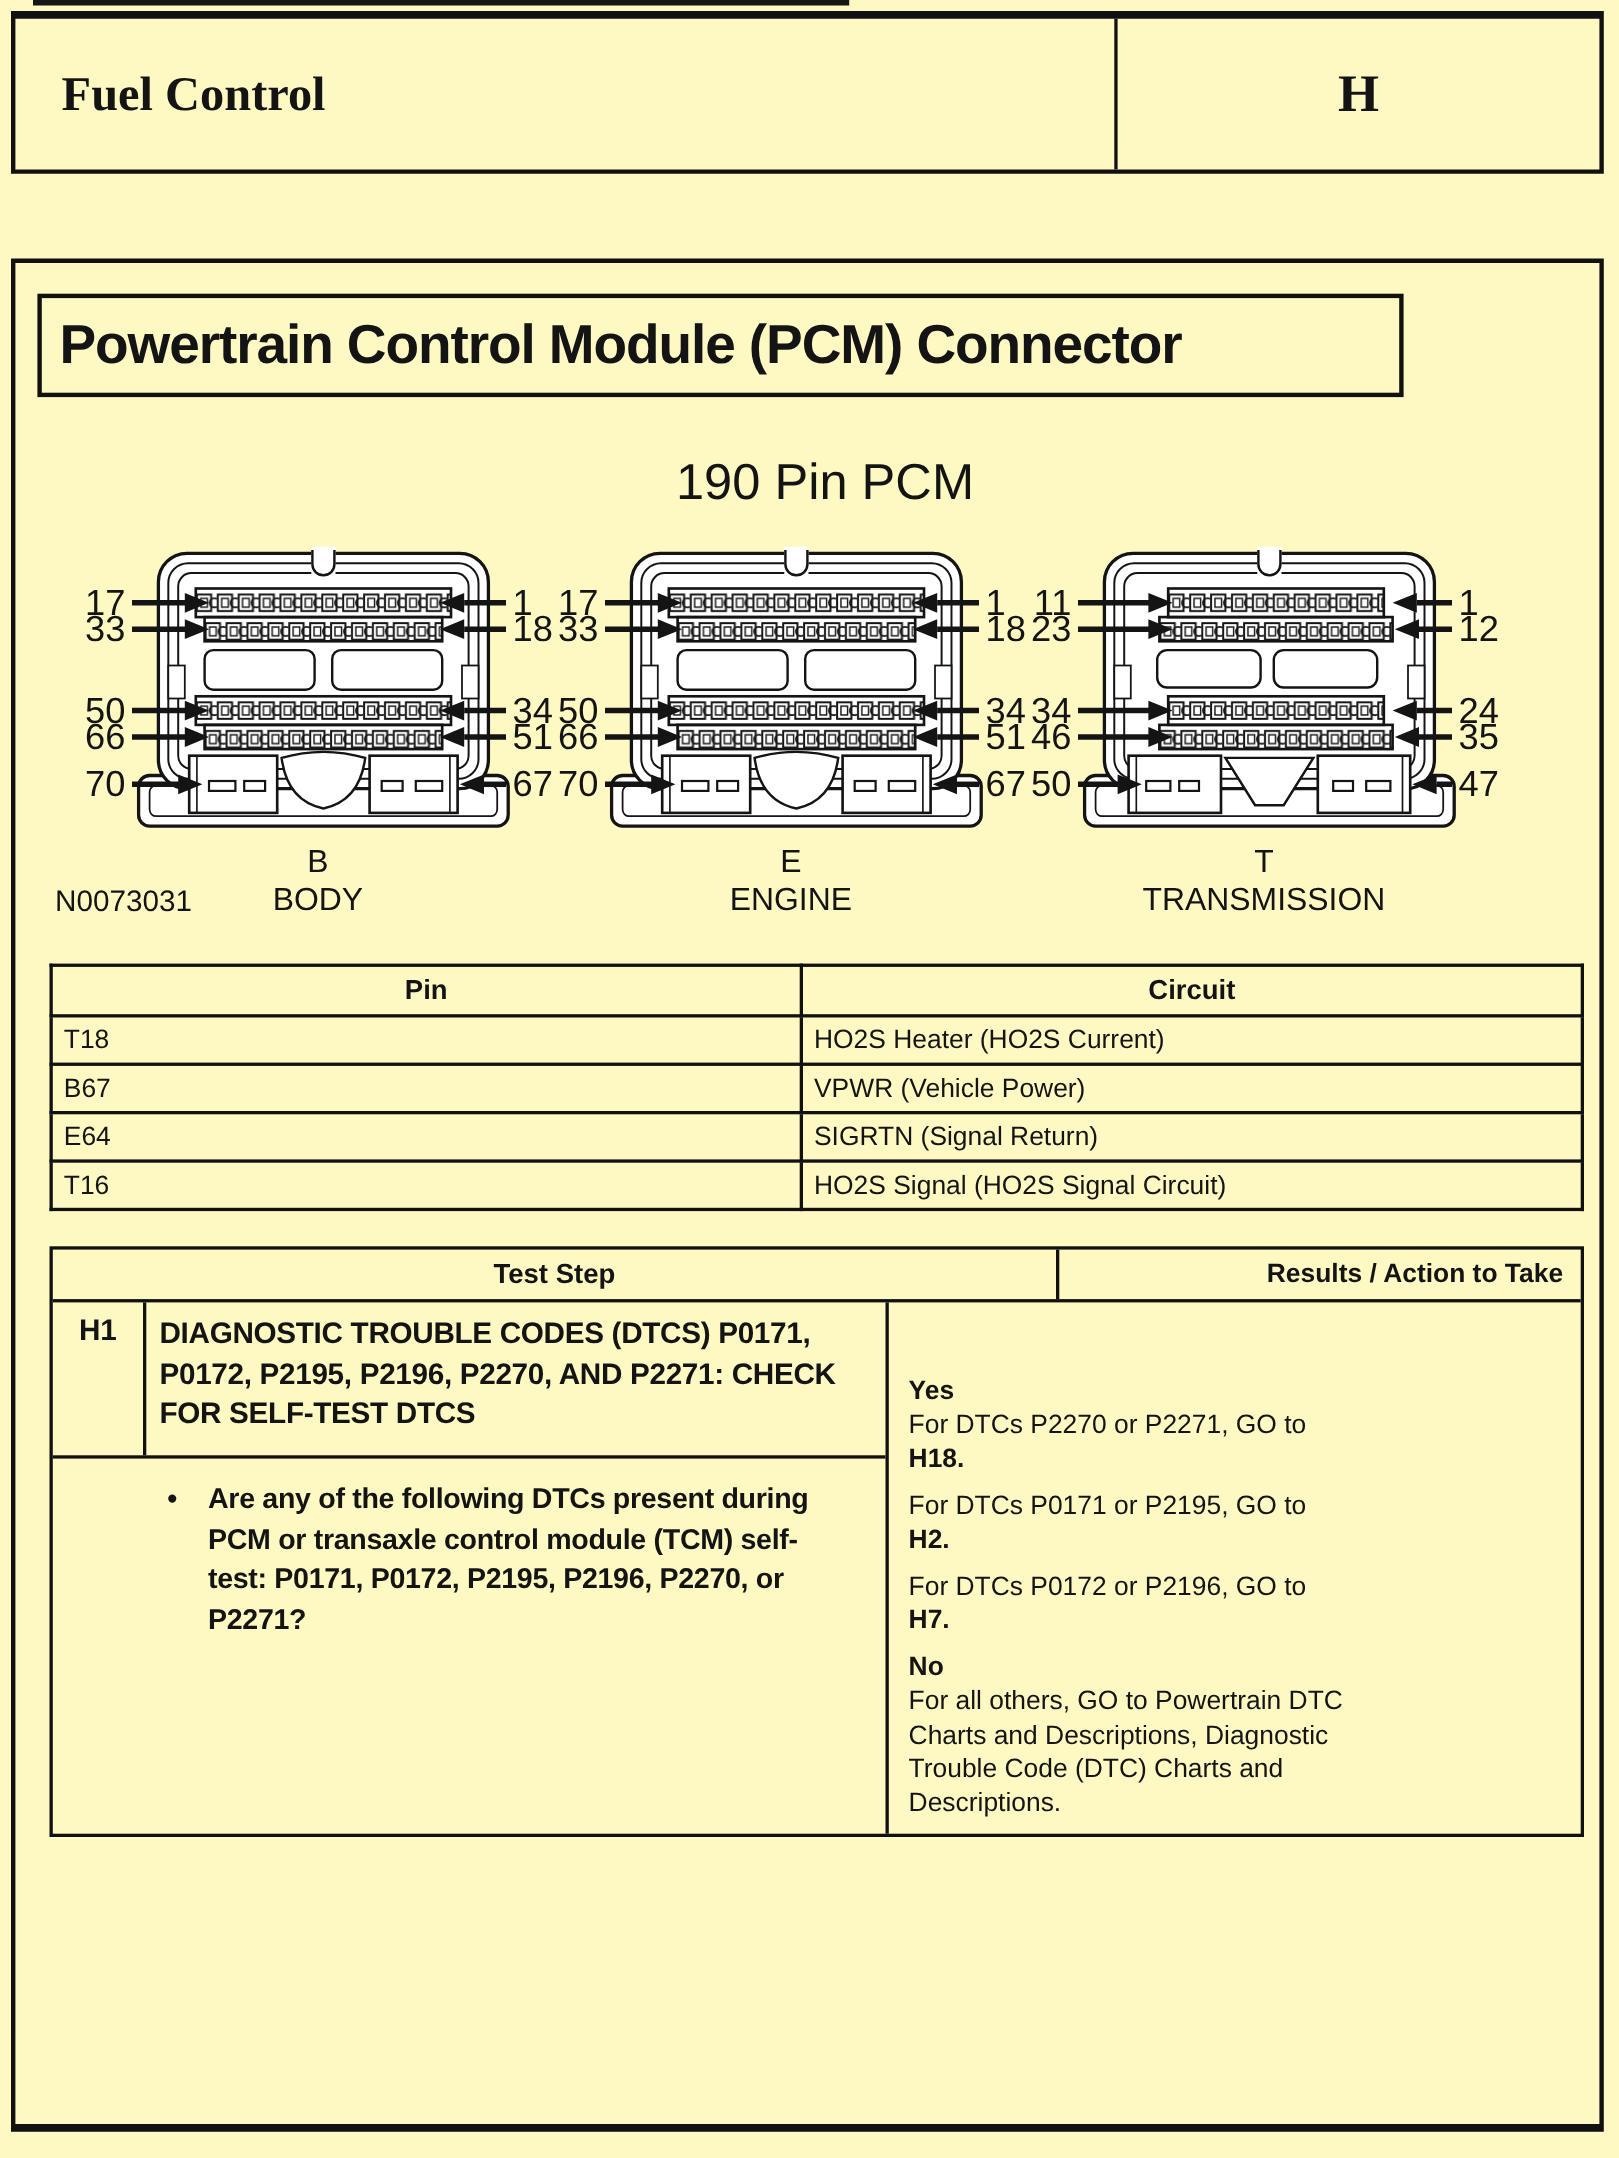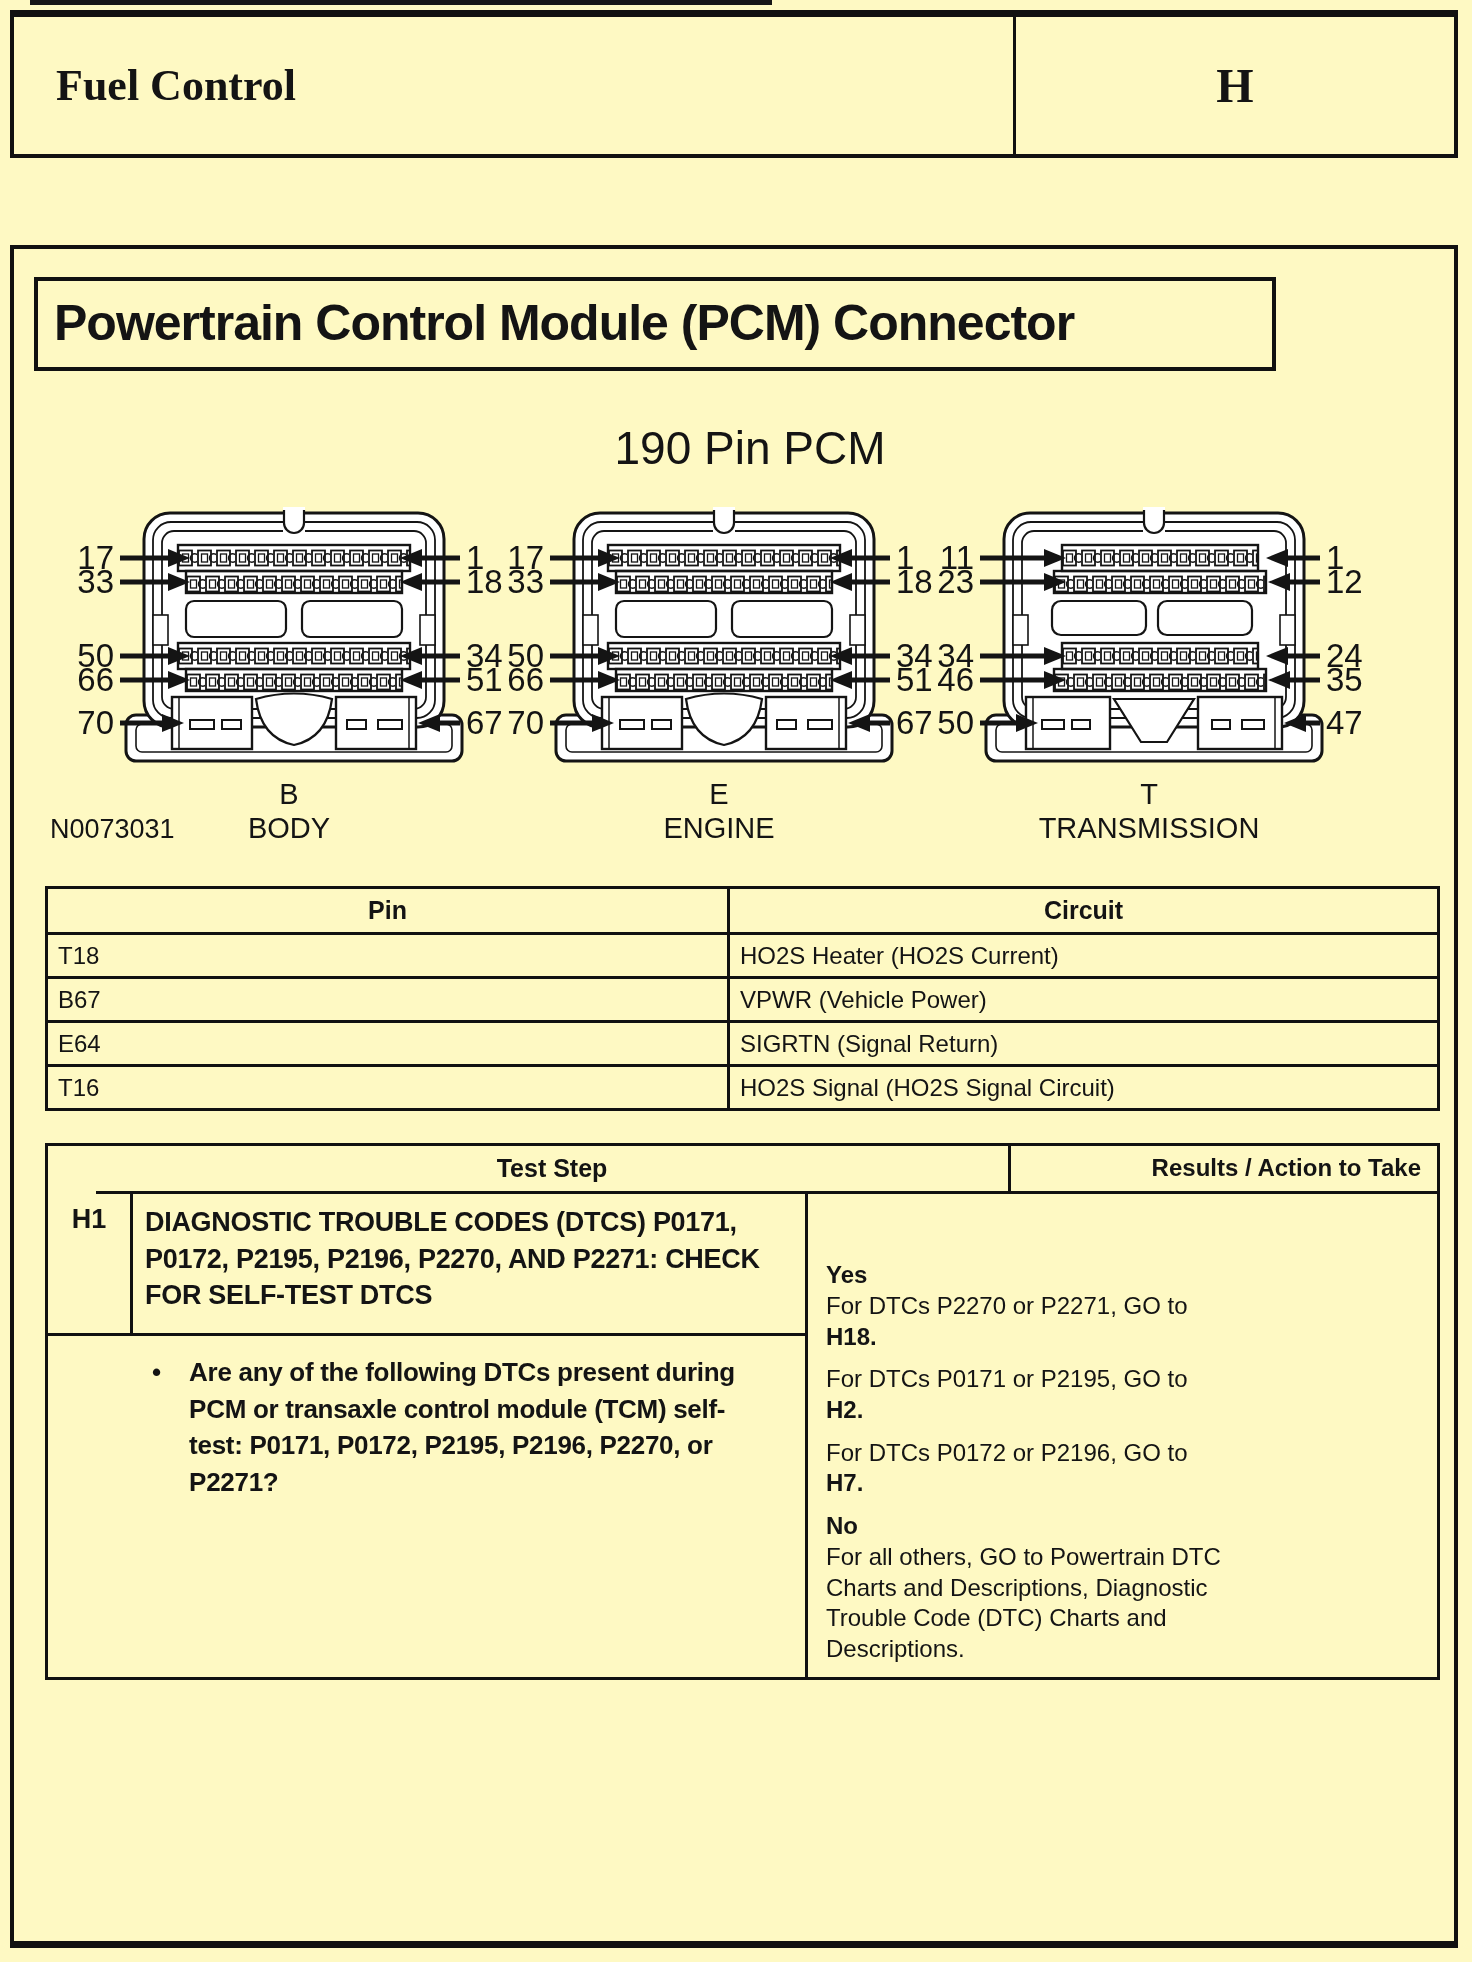--- a/index.html
+++ b/index.html
@@ -9,21 +9,21 @@
 
   
   .header-box{position:absolute;left:10px;top:10px;width:1448px;height:148px;
               border:4px solid #111;border-top-width:7px;box-sizing:border-box;display:flex;}
   .header-left{flex:1;border-right:3px solid #111;display:flex;align-items:center;
                padding-left:42px;font-family:"Liberation Serif",serif;font-weight:bold;font-size:44px;}
   .header-right{width:438px;display:flex;align-items:center;justify-content:center;
                 font-family:"Liberation Serif",serif;font-weight:bold;font-size:48px;}
 
   
-  .main-box{position:absolute;left:10px;top:245px;width:1448px;height:1703px;
+  .main-box{position:absolute;left:10px;top:235px;width:1448px;height:1703px;
             border:4px solid #111;border-bottom-width:7px;box-sizing:border-box;}
   .title-box{margin:28px 0 0 20px;width:1242px;border:4px solid #111;box-sizing:border-box;
              padding:14px 8px 14px 16px;}
   .title-box h1{margin:0;font-size:50px;font-weight:bold;letter-spacing:-1px;line-height:1.15;}
   .subtitle{margin-top:50px;padding-left:32px;text-align:center;font-size:46px;}
 
   
   .connectors-row{margin-top:24px;display:flex;padding-left:60px;}
   .fig{width:430px;}
   .fig svg{display:block;}
@@ -33,21 +33,21 @@
   svg text{font-family:"Liberation Sans",sans-serif;}
   .figure-id{position:absolute;left:36px;top:565px;font-size:27px;}
 
   
   .pin-table{border-collapse:collapse;margin:40px 0 0 31px;width:1395px;border:3px solid #111;}
   .pin-table th{border:3px solid #111;font-size:25px;font-weight:bold;padding:7px;text-align:center;}
   .pin-table td{border:3px solid #111;font-size:24px;padding:5px 10px;height:31px;vertical-align:middle;}
 
   
   .test-table{margin:32px 0 0 31px;width:1395px;border:3px solid #111;box-sizing:border-box;}
-  .tt-header{display:flex;border-bottom:3px solid #111;margin-left:48px;}
+  .tt-header{display:flex;border-bottom:3px solid #111;}
   .tt-h-left{width:915px;box-sizing:border-box;border-right:3px solid #111;text-align:center;
              font-weight:bold;font-size:25px;padding:8px 0;}
   .tt-h-right{flex:1;text-align:right;font-weight:bold;font-size:24px;padding:8px 16px;}
   .tt-body{display:flex;min-height:458px;}
   .tt-left{width:760px;box-sizing:border-box;border-right:3px solid #111;}
   .step-head{display:flex;border-bottom:3px solid #111;}
   .step-id{width:85px;flex-shrink:0;box-sizing:border-box;border-right:3px solid #111;
            text-align:center;font-weight:bold;font-size:27px;padding-top:10px;}
   .step-title{flex:1;font-weight:bold;font-size:27px;line-height:1.35;letter-spacing:-0.3px;
               padding:10px 20px 20px 12px;max-width:830px;box-sizing:content-box;}

